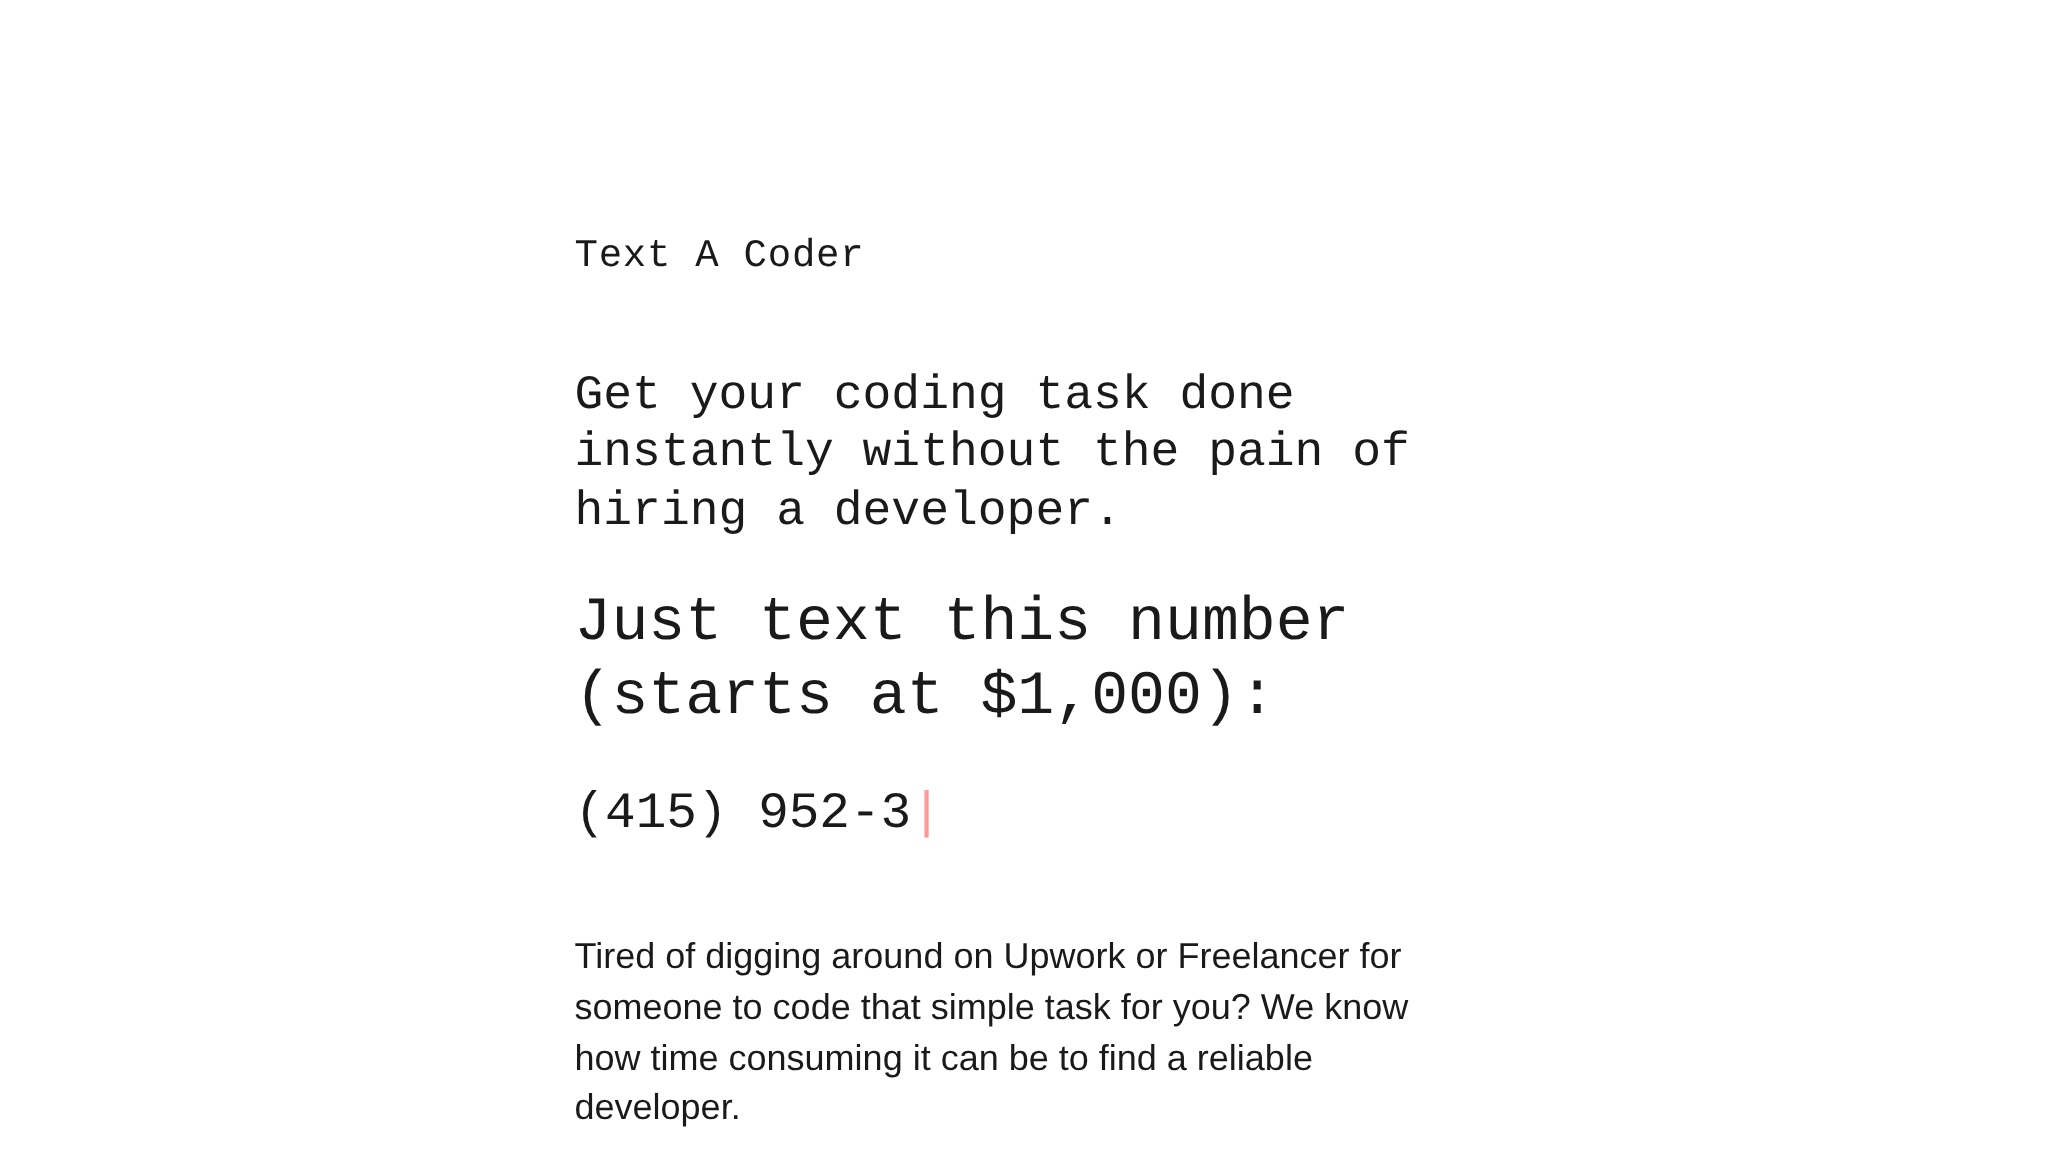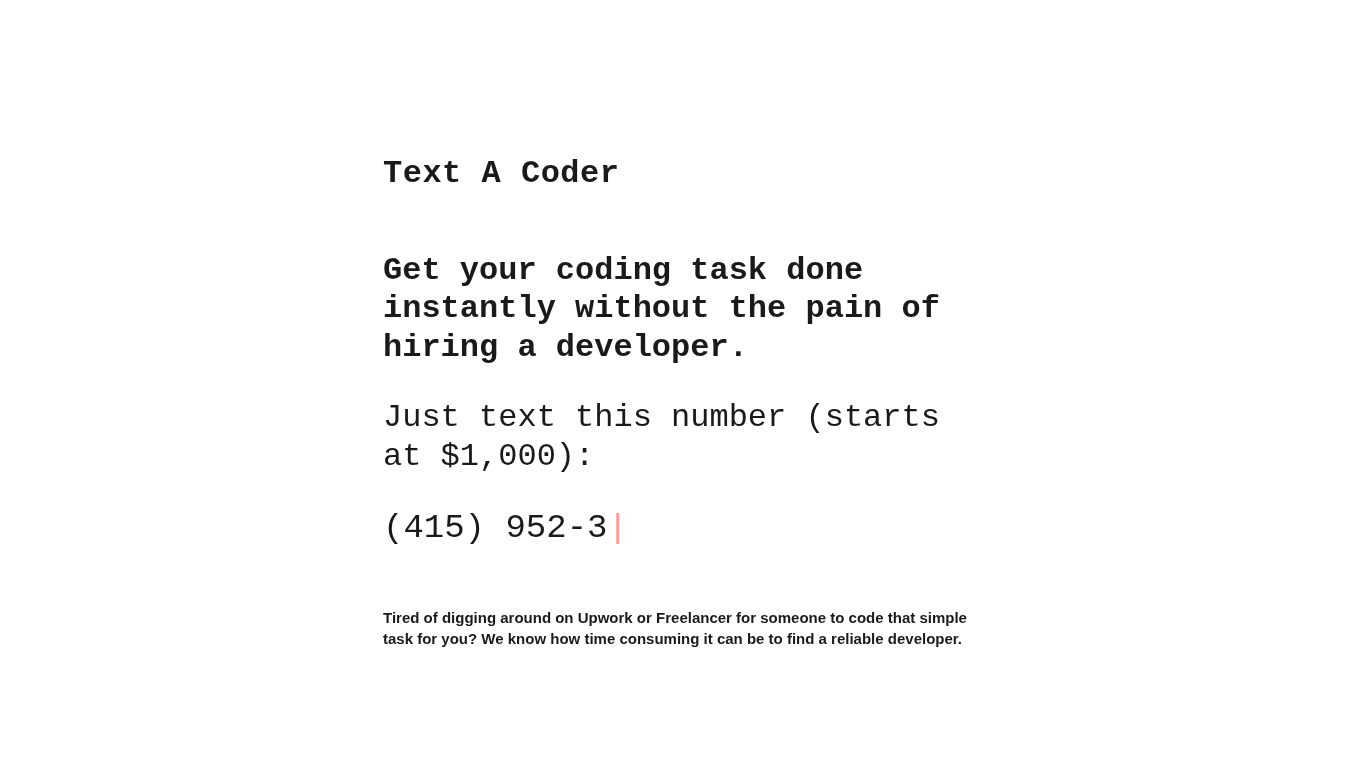--- a/index.html
+++ b/index.html
@@ -18,56 +18,56 @@
     .container {
       max-width: 600px;
       margin: 0 auto;
       padding-top: 155px;
       padding-left: 0;
     }
     .mono {
       font-family: "SF Mono", "Monaco", "Menlo", "Consolas", "Courier New", monospace;
     }
     .title {
-      font-size: 32px;
-      font-weight: 700;
+      font-size: 26px;
+      font-weight: 400;
       margin-bottom: 60px;
       letter-spacing: 0.5px;
     }
     .headline {
       font-size: 32px;
-      font-weight: 700;
+      font-weight: 400;
       line-height: 1.2;
       margin-bottom: 32px;
     }
     .subhead {
-      font-size: 32px;
+      font-size: 41px;
       font-weight: 400;
       line-height: 1.2;
       margin-bottom: 32px;
     }
     .phone {
       font-size: 34px;
       font-weight: 400;
       line-height: 1.2;
       margin-bottom: 58px;
     }
     .cursor {
       color: #ff9999;
       font-weight: 300;
       animation: blink 1s step-end infinite;
     }
     @keyframes blink {
       50% { opacity: 0; }
     }
     .body-text {
-      font-size: 15px;
+      font-size: 24px;
       line-height: 1.4;
       margin-bottom: 20px;
-      font-weight: 700;
+      font-weight: 400;
     }
   </style>
 </head>
 <body>
 
 <div class="container">
   <h1 class="title mono">Text A Coder</h1>
 
   <p class="headline mono">Get your coding task done instantly without the pain of hiring a developer.</p>
 

